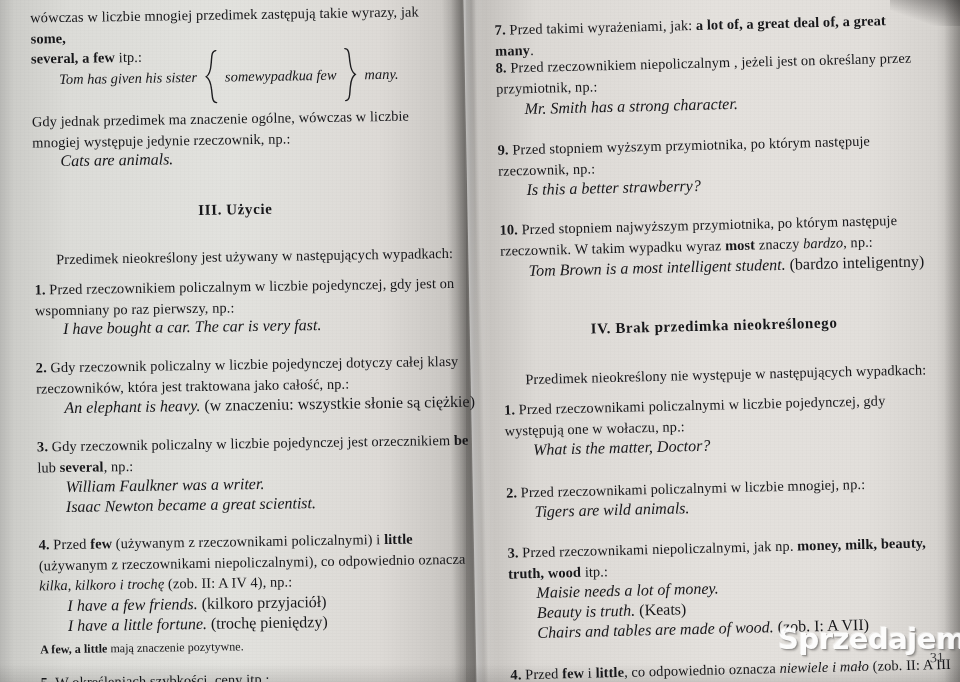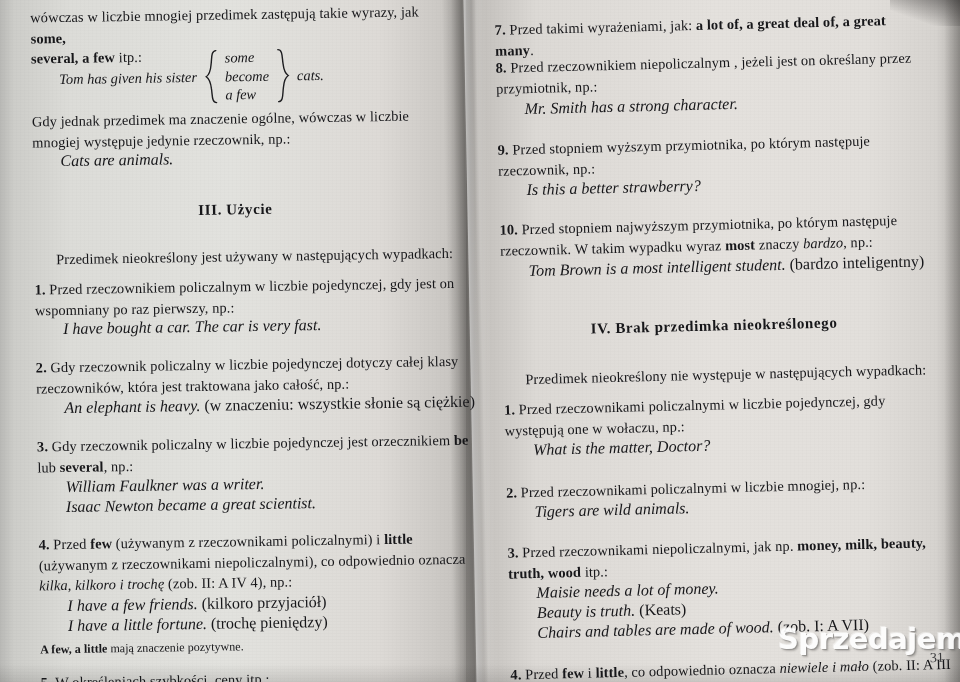--- a/index.html
+++ b/index.html
@@ -111,21 +111,21 @@
 
   
   .brace-row{
     display:flex;align-items:center;gap:6px;
     font-style:italic;font-size:14.4px;padding-left:28px;
   }
   .brace{
     position:relative;width:16px;height:56px;flex:none;
   }
   .brace svg{display:block;}
-  .stack{display:flex;flex-direction:column;line-height:18.5px;}
+  .stack{display:flex;flex-direction:row;line-height:18.5px;}
 
   
   #watermark{
     position:absolute;left:778px;top:622px;
     display:flex;align-items:center;
     font-family:"DejaVu Sans", sans-serif;
     font-weight:bold;font-size:29px;letter-spacing:-0.5px;
     color:#ffffff;
     text-shadow:
       1px 1px 0 rgba(120,118,116,.55),
@@ -168,29 +168,29 @@
 
     <div class="blk brace-row" style="left:30px;top:52px;width:420px;">
       <span>Tom has given his sister</span>
       <span class="brace">
         <svg width="16" height="56" viewBox="0 0 16 56" fill="none" stroke="#1d1d20" stroke-width="1.4" stroke-linecap="round">
           <path d="M13 2 C8 2 9 10 8 16 C7.4 22 6 26 3 28 C6 30 7.4 34 8 40 C9 46 8 54 13 54"></path>
         </svg>
       </span>
       <span class="stack">
         <span>some</span>
-        <span>become</span>
+        <span>wypadku</span>
         <span>a few</span>
       </span>
       <span class="brace">
         <svg width="16" height="56" viewBox="0 0 16 56" fill="none" stroke="#1d1d20" stroke-width="1.4" stroke-linecap="round">
           <path d="M3 2 C8 2 7 10 8 16 C8.6 22 10 26 13 28 C10 30 8.6 34 8 40 C7 46 8 54 3 54"></path>
         </svg>
       </span>
-      <span>cats.</span>
+      <span>many.</span>
     </div>
 
     <div class="blk body" style="left:30px;top:112px;width:424px;">Gdy jednak przedimek ma znaczenie ogólne, wówczas w liczbie mnogiej występuje jedynie rzeczownik, np.:</div>
 
     <div class="blk ex" style="left:30px;top:152px;width:420px;">Cats are animals.</div>
 
     <div class="blk head" style="left:30px;top:205px;width:404px;">III.  Użycie</div>
 
     <div class="blk body indent" style="left:30px;top:250px;width:432px;">Przedimek nieokreślony jest używany w następujących wypadkach:</div>
 

